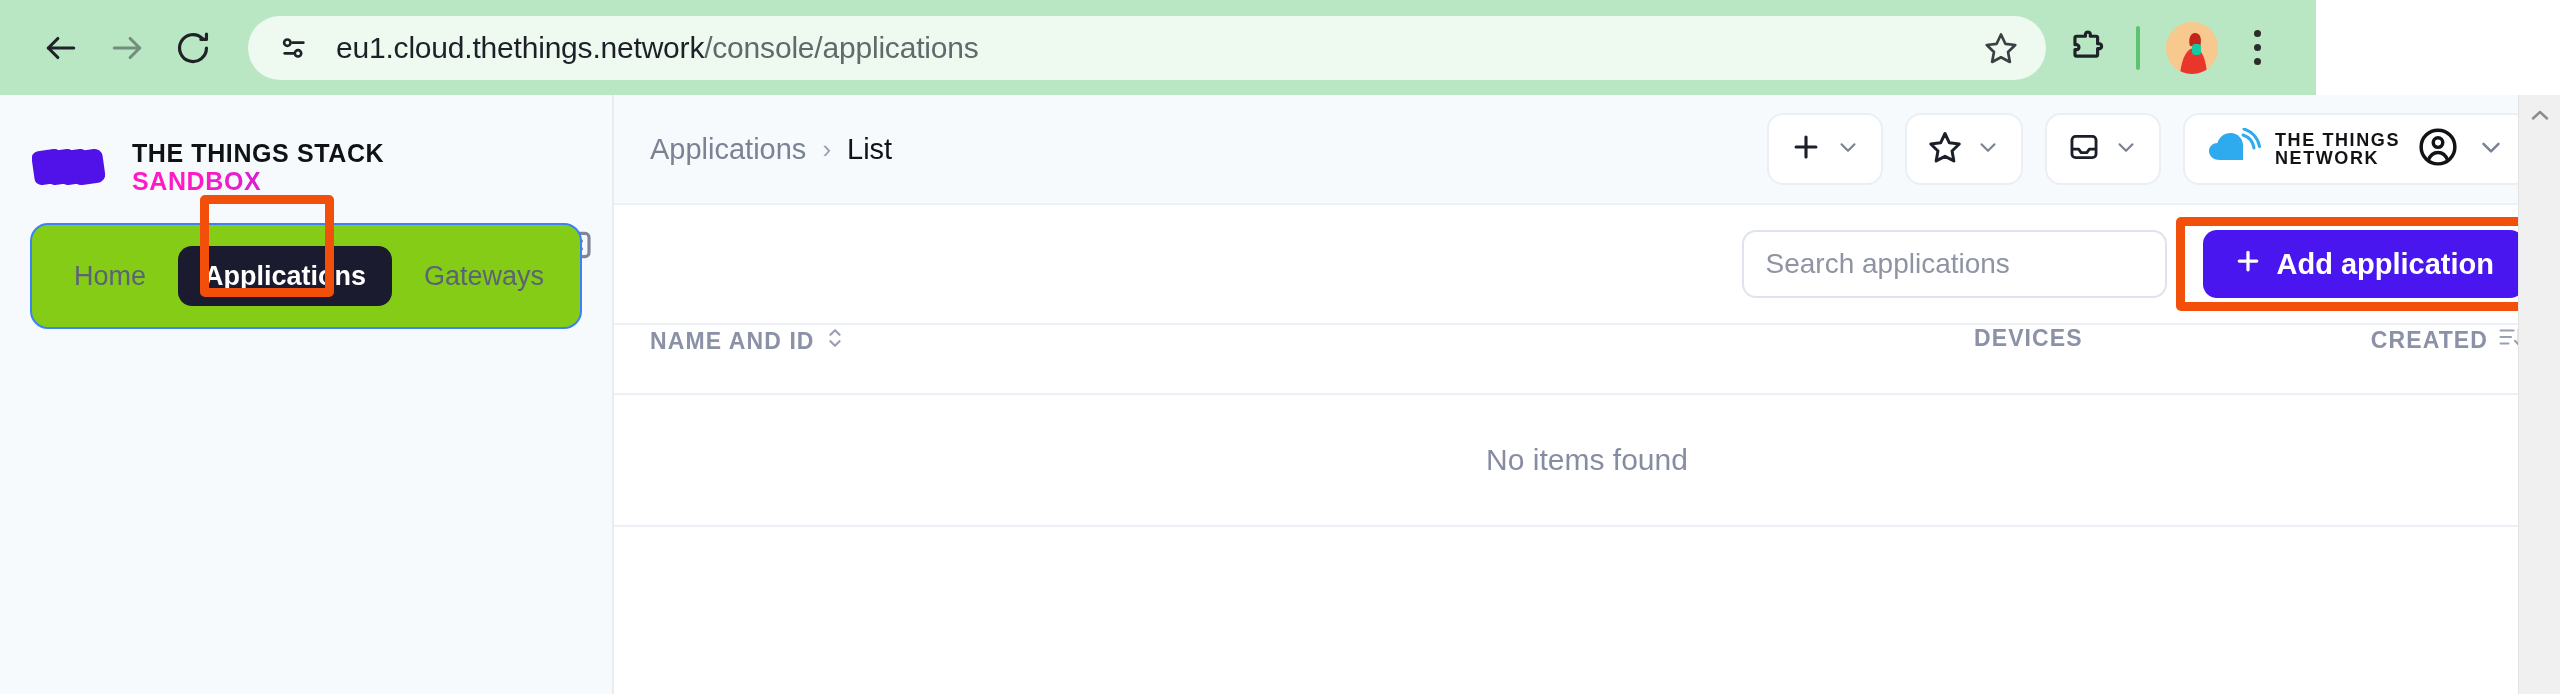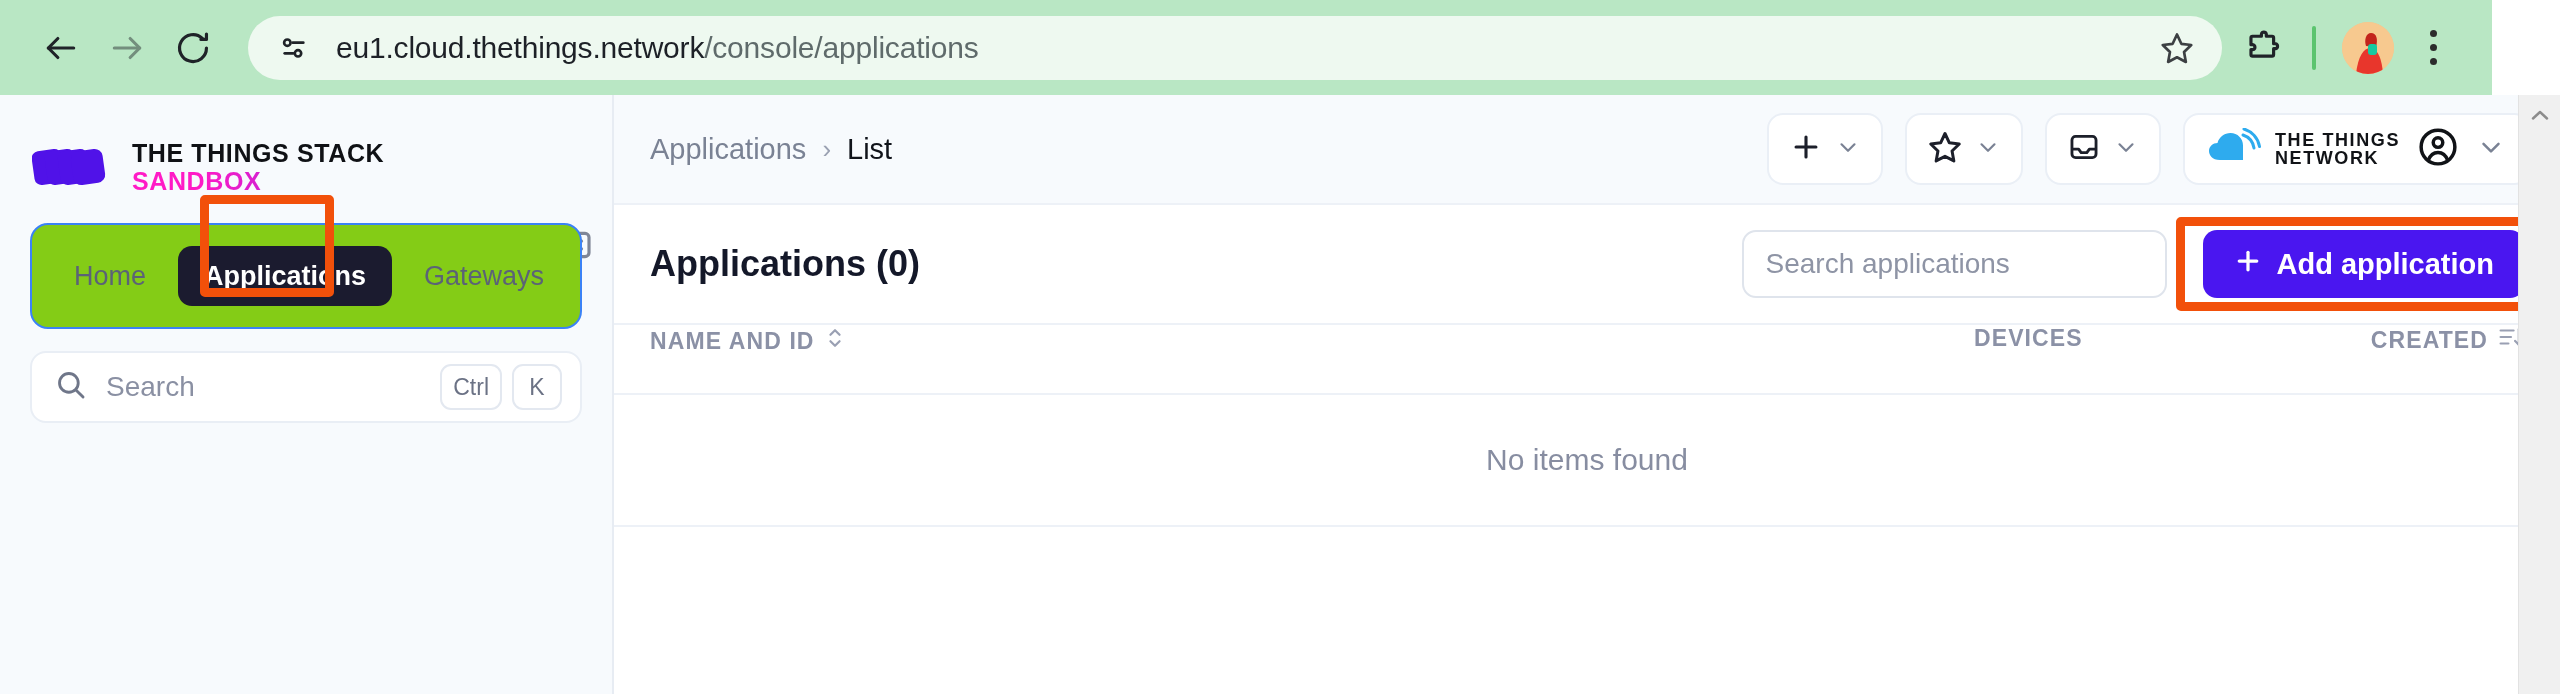--- a/index.html
+++ b/index.html
@@ -6,21 +6,21 @@
   html, body {
     width: 2560px; height: 694px;
     font-family: "Liberation Sans", sans-serif;
     background: #ffffff;
     overflow: hidden;
   }
 
   
   .browser-bar {
     position: relative;
-    width: 2492px; height: 95px;
+    width: 2316px; height: 95px;
     background: #b9e7c4;
     display: flex; align-items: center;
     padding: 0 28px;
   }
   .nav-btn {
     width: 66px; height: 66px;
     display: flex; align-items: center; justify-content: center;
     border-radius: 50%;
     flex: 0 0 auto;
   }
@@ -370,33 +370,20 @@
 
     <div class="tabs-wrap">
       <div class="tabs">
         <div class="tab">Home</div>
         <div class="tab active">Applications</div>
         <div class="tab">Gateways</div>
       </div>
       <div class="tab-highlight" style="left:200px; top:-10px; width:134px; height:102px;"></div>
     </div>
 
-    <div class="side-search-wrap">
-      <div class="side-search">
-        <span>
-          <svg width="34" height="34" viewBox="0 0 24 24" fill="none" stroke="#6f7689" stroke-width="2" stroke-linecap="round">
-            <circle cx="10.5" cy="10.5" r="6.6"></circle>
-              <line x1="15.5" y1="15.5" x2="20.5" y2="20.5"></line>
-          </svg>
-        </span>
-        <span class="ph">Search</span>
-        <span class="kbd">Ctrl</span>
-        <span class="kbd">K</span>
-      </div>
-    </div>
   </div>
 
   <div class="main">
 
     <div class="main-header">
       <div class="breadcrumb">
         <span class="crumb">Applications</span>
         <span class="crumb-sep">›</span>
         <span class="crumb-current">List</span>
       </div>
@@ -470,21 +457,20 @@
               <polyline points="6 9.5 12 15.5 18 9.5"></polyline>
             </svg>
           </span>
         </div>
       </div>
     </div>
 
     <div class="content">
 
       <div class="content-head">
-        <div class="page-title">Applications (0)</div>
         <div class="content-head-right">
           <div class="app-search">Search applications</div>
           <div class="add-btn">
             <span>
               <svg width="30" height="30" viewBox="0 0 24 24" fill="none" stroke="#ffffff" stroke-width="2.6" stroke-linecap="round">
                 <line x1="12" y1="5" x2="12" y2="19"></line>
                   <line x1="5" y1="12" x2="19" y2="12"></line>
               </svg>
             </span>
             <span>Add application</span>

